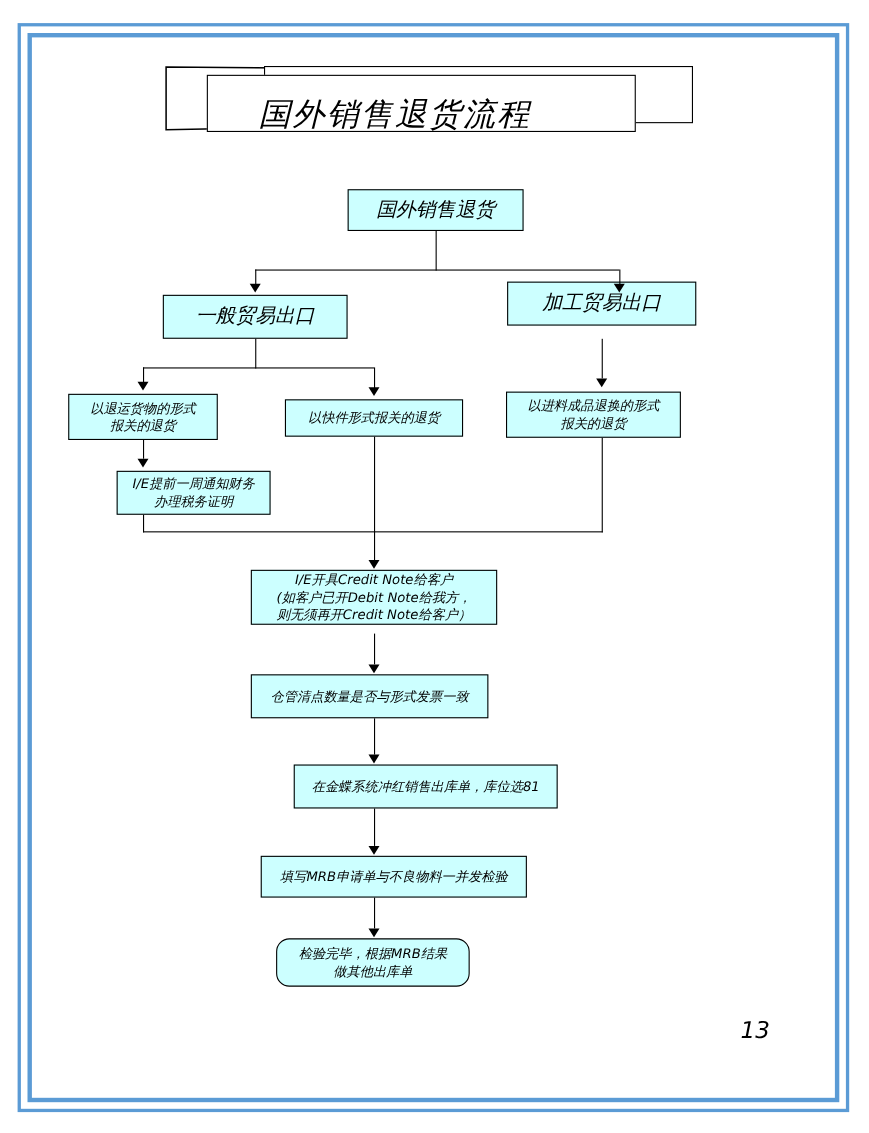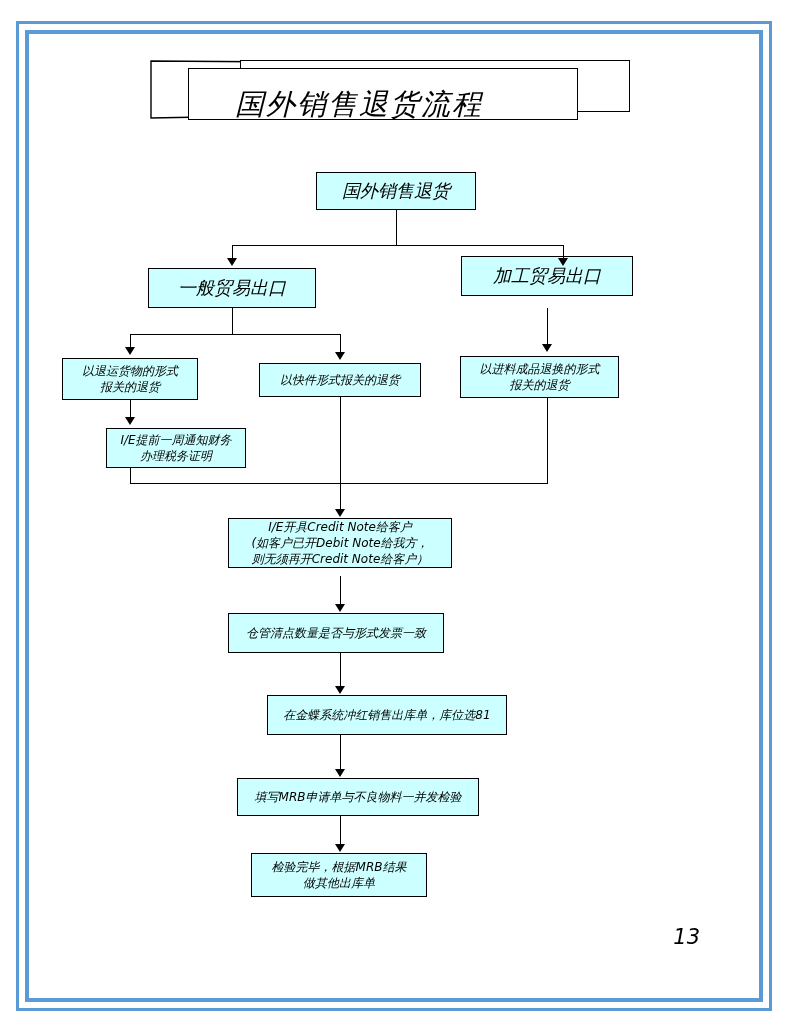--- a/index.html
+++ b/index.html
@@ -167,21 +167,21 @@
   <div class="node n-sm" style="left:228px; top:518px; width:224px; height:50px;">I/E开具Credit  Note给客户
 (如客户已开Debit  Note给我方，
 则无须再开Credit  Note给客户）</div>
 
   <div class="node n-sm" style="left:228px; top:613px; width:216px; height:40px;">仓管清点数量是否与形式发票一致</div>
 
   <div class="node n-sm" style="left:220px; top:695px; width:240px; height:40px;margin-left:47px;">在金蝶系统冲红销售出库单，库位选81</div>
 
   <div class="node n-sm" style="left:218px; top:778px; width:242px; height:38px;margin-left:19px;">填写MRB申请单与不良物料一并发检验</div>
 
-  <div class="node n-sm" style="left:251px; top:853px; width:176px; height:44px;">检验完毕，根据MRB结果
+  <div class="node n-sm" style="left:251px; top:853px; width:176px; height:44px;border-radius:12px;">检验完毕，根据MRB结果
 做其他出库单</div>
 
   <div class="line vline" style="left:396px; top:210px; height:36px;"></div>
   <div class="line hline" style="left:232px; top:245px; width:331px;"></div>
   <div class="line vline" style="left:232px; top:245px; height:15px;"></div>
   <div class="arrow" style="left:227px; top:258px;"></div>
   <div class="line vline" style="left:563px; top:245px; height:15px;"></div>
   <div class="arrow" style="left:558px; top:258px;"></div>
 
   <div class="line vline" style="left:232px; top:308px; height:27px;"></div>

